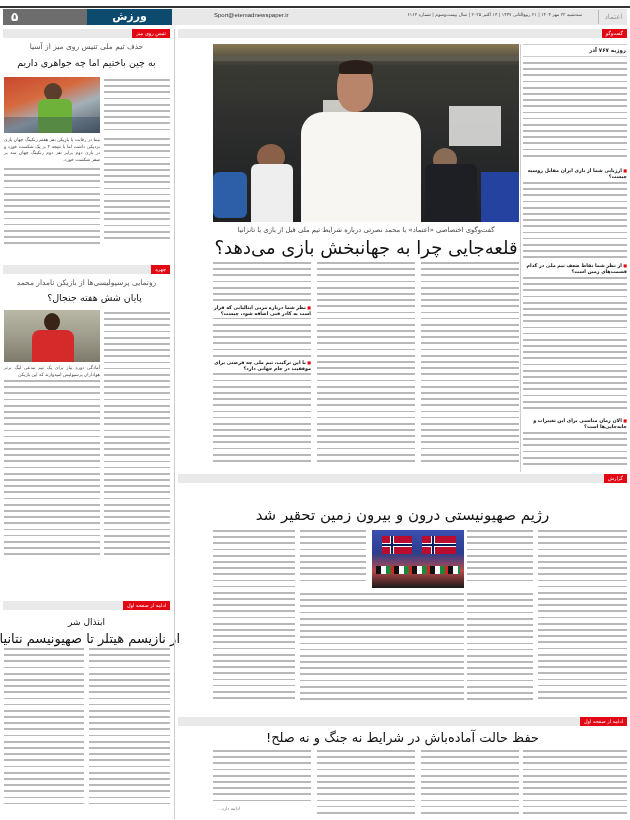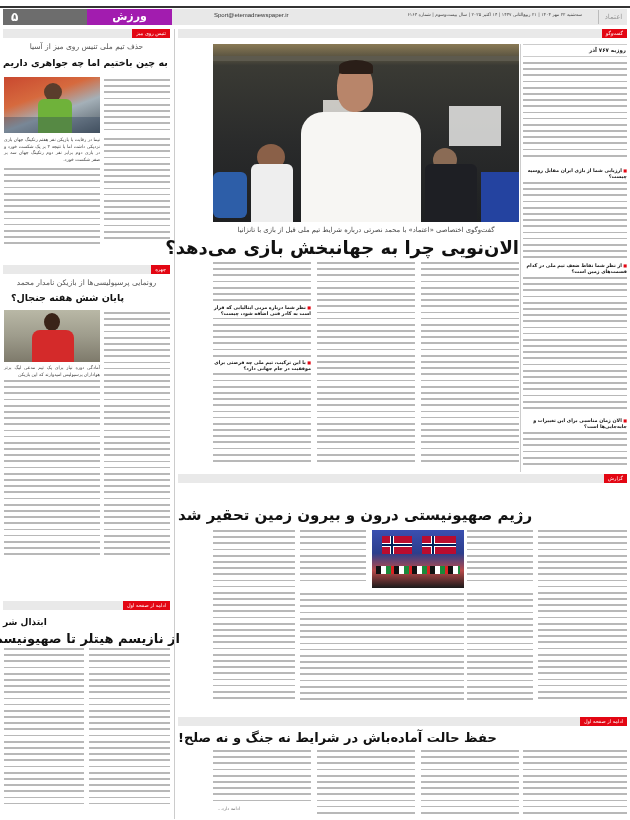--- a/index.html
+++ b/index.html
@@ -1,33 +1,33 @@
 <!DOCTYPE html>
 <html><head>
 <meta charset="utf-8">
 <style>
 *{box-sizing:border-box;margin:0;padding:0}
 html,body{width:630px;height:820px;overflow:hidden;background:#fff}
 body{font-family:"DejaVu Sans",sans-serif;color:#222;position:relative}
 .page{position:absolute;left:0;top:0;width:630px;height:820px;background:#fff}
 .topline{position:absolute;left:0;top:6px;width:630px;height:2px;background:#333}
 .hdr-left{position:absolute;left:3px;top:9px;width:84px;height:16px;background:#6d6d6d;color:#fff;font-size:12px;font-weight:bold;padding-left:8px;line-height:16px}
-.hdr-sec{position:absolute;left:87px;top:9px;width:85px;height:16px;background:#a21caf;color:#fff;font-size:11px;font-weight:bold;text-align:center;line-height:16px;direction:rtl}
+.hdr-sec{position:absolute;left:87px;top:9px;width:85px;height:16px;background:#0c4a6e;color:#fff;font-size:11px;font-weight:bold;text-align:center;line-height:16px;direction:rtl}
 .hdr-bar{position:absolute;left:172px;top:9px;width:455px;height:16px;background:#e8e8e8}
 .hdr-email{position:absolute;left:214px;top:12px;font-size:6px;color:#333;font-family:"Liberation Sans",sans-serif}
 .hdr-date{position:absolute;right:48px;top:12px;font-size:4.5px;color:#444;direction:rtl;white-space:nowrap}
 .hdr-logo{position:absolute;right:6px;top:10px;width:26px;height:14px;font-size:7px;color:#999;direction:rtl;border-left:1px solid #bbb;padding-left:4px;text-align:center;line-height:14px}
 .sec-bar{position:absolute;height:9px;background:#e9e9e9}
 .sec-tag{position:absolute;right:0;top:0;height:9px;background:#e30613;color:#fff;font-size:5px;padding:0 4px;line-height:9px;direction:rtl;white-space:nowrap}
 .lines{position:absolute;overflow:hidden}
 .lines div{height:1.8px;background:#b8b8b8;margin:0 0 4.4px 0}
 .q{font-size:4.8px;font-weight:bold;color:#111;direction:rtl;line-height:6px}
 .q::before{content:"■ ";color:#e30613;font-size:4px}
 .kicker{position:absolute;direction:rtl;text-align:center;color:#555;font-size:8px;white-space:nowrap}
-.headline{position:absolute;direction:rtl;text-align:left;color:#111;font-weight:bold;white-space:nowrap}
+.headline{position:absolute;direction:rtl;text-align:center;color:#111;font-weight:normal;white-space:nowrap}
 .photo{position:absolute;overflow:hidden}
 .vline{position:absolute;width:1px;background:#ccc}
 .hline{position:absolute;height:1px;background:#ccc}
 .caption{position:absolute;direction:rtl;font-size:4.5px;line-height:6.5px;color:#444;text-align:justify}
 </style>
 </head>
 <body>
 
 <div class="page">
 
@@ -260,21 +260,21 @@
     <div style="position:absolute;left:38px;top:120px;width:42px;height:58px;background:#eee;border-radius:6px 6px 0 0"></div>
     <div style="position:absolute;left:220px;top:104px;width:24px;height:24px;border-radius:50%;background:#8a6b55"></div>
     <div style="position:absolute;left:212px;top:120px;width:52px;height:58px;background:#1e1f24;border-radius:6px 6px 0 0"></div>
     <div style="position:absolute;left:268px;top:128px;width:38px;height:50px;background:#2443a0"></div>
     <div style="position:absolute;left:124px;top:20px;width:36px;height:48px;border-radius:45%;background:#b8856a"></div>
     <div style="position:absolute;left:126px;top:16px;width:34px;height:14px;border-radius:50% 50% 10% 10%;background:#2a1e18"></div>
     <div style="position:absolute;left:88px;top:68px;width:120px;height:112px;background:#f7f6f3;border-radius:22px 22px 0 0"></div>
   </div>
 
   <div class="kicker" style="left:213px;top:226px;width:306px;font-size:6.8px;color:#444">گفت‌وگوی اختصاصی «اعتماد» با محمد نصرتی درباره شرایط تیم ملی قبل از بازی با تانزانیا</div>
-  <div class="headline" style="left:213px;top:237px;width:306px;font-size:18px;letter-spacing:-0.5px">الان‌نویی چرا به جهانبخش بازی می‌دهد؟</div>
+  <div class="headline" style="left:213px;top:237px;width:306px;font-size:18px;letter-spacing:-0.5px">قلعه‌جایی چرا به جهانبخش بازی می‌دهد؟</div>
 
   <div class="lines" style="left:213px;top:262px;width:98px;height:210px">
     <div></div>
       <div></div>
       <div></div>
       <div></div>
       <div></div>
       <div></div>
       <div></div>
       <div></div>

